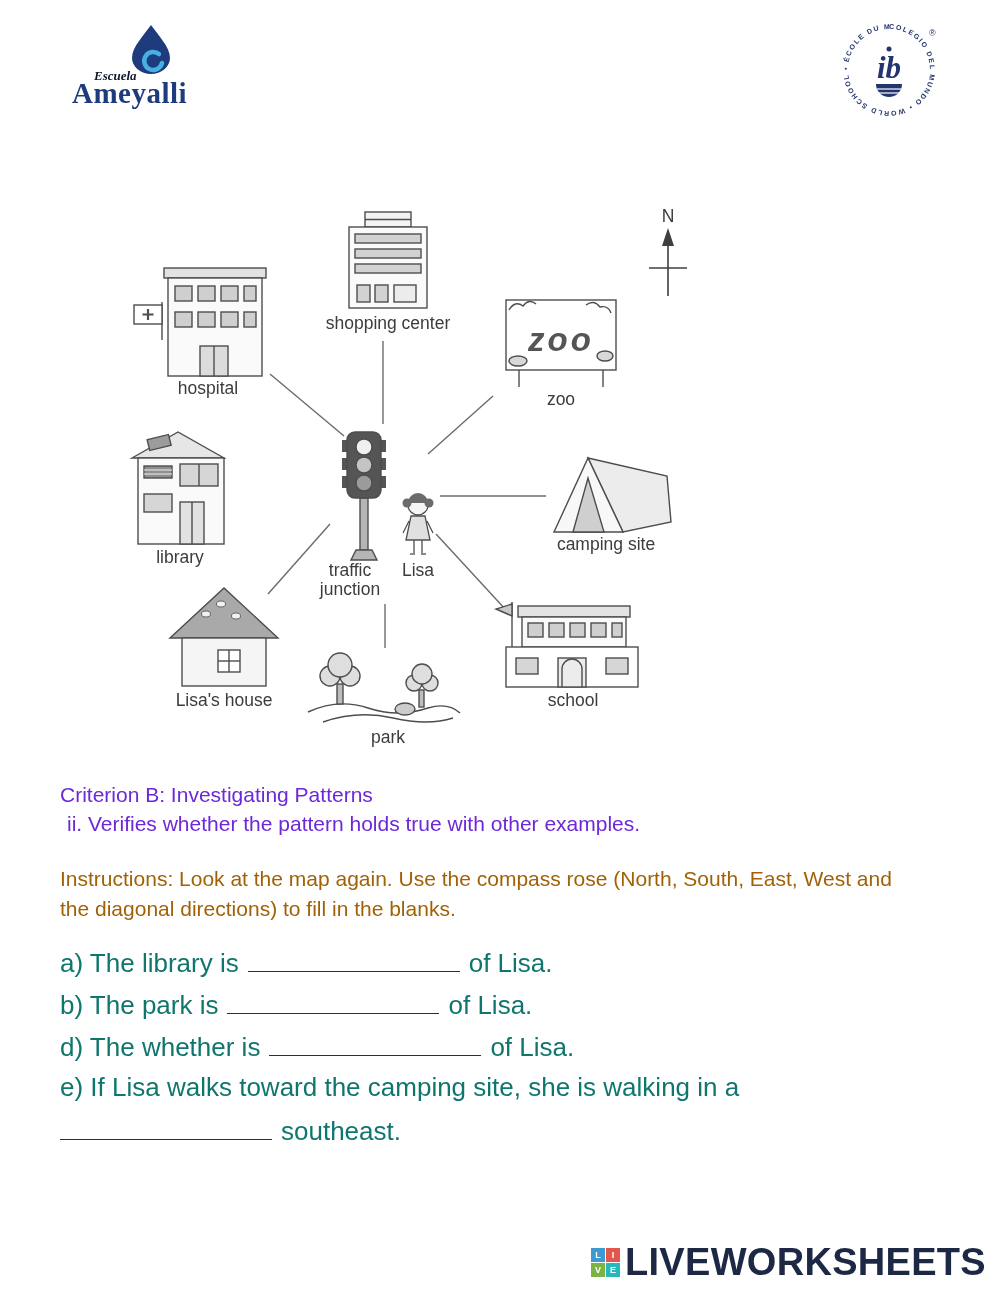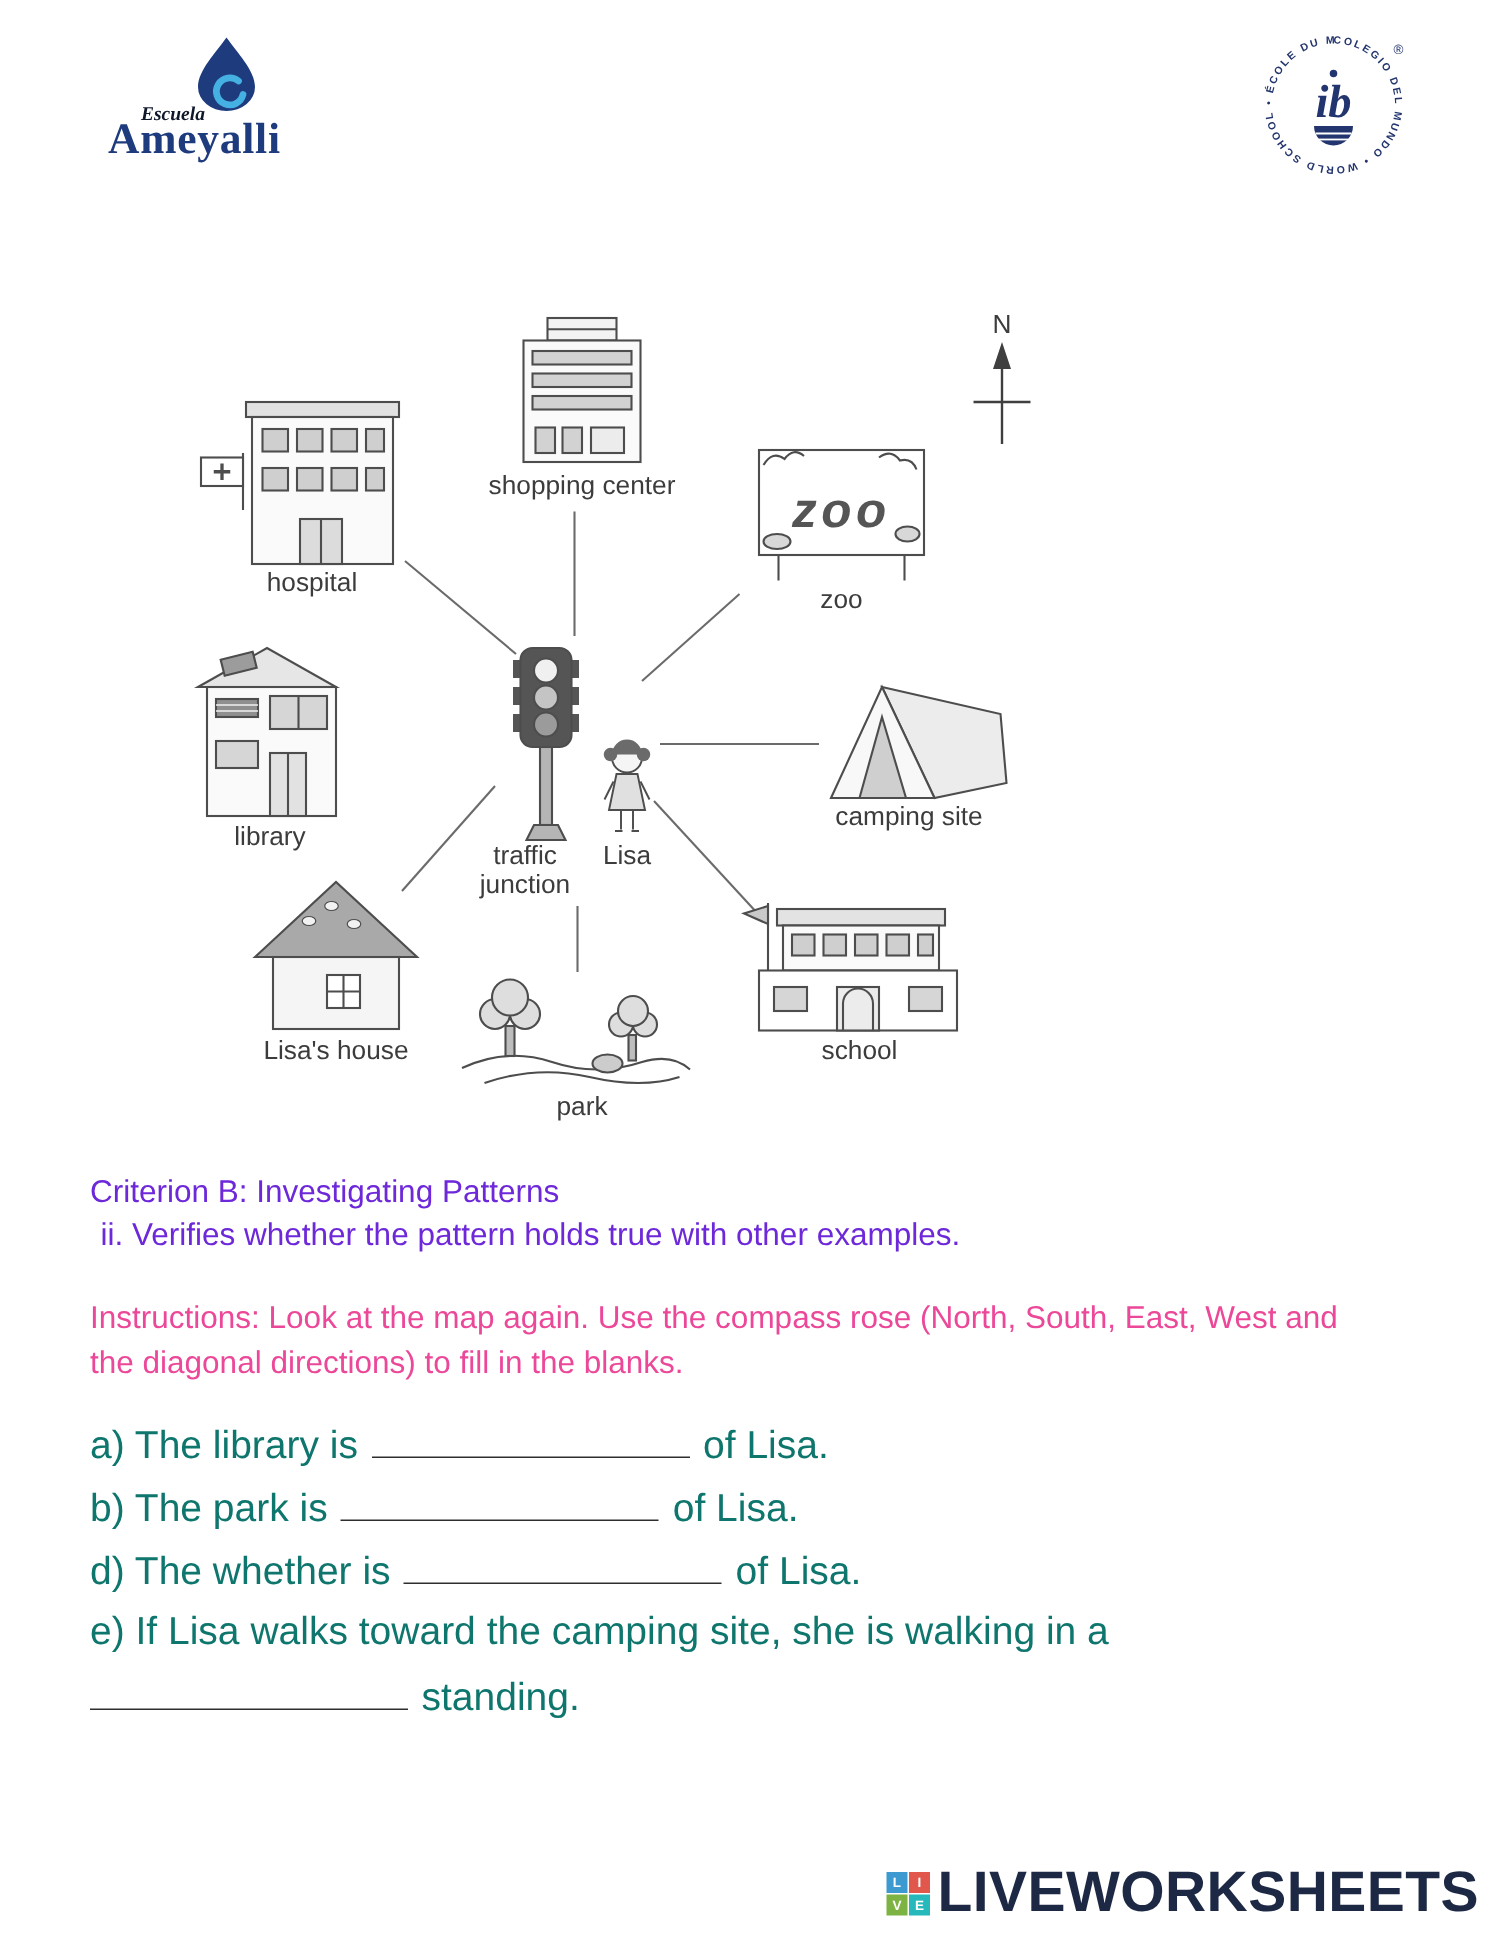--- a/index.html
+++ b/index.html
@@ -25,21 +25,21 @@
 
   
   .map-wrap { position:absolute; left:118px; top:206px; }
   .map-label { font-size:17.5px; fill:#3c3c3c; font-family:"Liberation Sans", sans-serif; }
   .zoo-sign-text { font-size:33px; font-weight:bold; font-style:italic; fill:#555555; letter-spacing:3px;
                    font-family:"Liberation Sans", sans-serif; }
 
   
   .criterion { position:absolute; left:60px; top:780px; font-size:21px; color:#6d28d9; line-height:29px; }
   .criterion .sub { padding-left:7px; }
-  .instructions { position:absolute; left:60px; top:864px; width:848px; font-size:21px; color:#ec4899; line-height:30px; }
+  .instructions { position:absolute; left:60px; top:864px; width:848px; font-size:21px; color:#a16207; line-height:30px; }
   .questions { position:absolute; left:60px; top:946px; font-size:26px; color:#0f766e; }
   .q { margin-bottom:17px; height:25px; white-space:nowrap; }
   .blank { display:inline-block; width:212px; height:1em; border-bottom:1.6px solid #2e2e2e; margin:0 9px; }
   .blank.first { margin-left:0; }
 
   
   .footer { position:absolute; right:14px; bottom:10px; display:flex; align-items:center; gap:5px; }
   .lw-icon { display:grid; grid-template-columns:14px 14px; grid-auto-rows:14px; gap:1px; }
   .lw-icon .t { display:flex; align-items:center; justify-content:center; color:#fff; font-size:9px; font-weight:bold; }
   .t1 { background:#3d9ad1; } .t2 { background:#e2574c; } .t3 { background:#7cb342; } .t4 { background:#26b8ba; }
@@ -253,21 +253,21 @@
     <div class="q">
       <span>b) The park is</span><span class="blank"></span><span>of Lisa.</span>
     </div>
     <div class="q">
       <span>d) The whether is</span><span class="blank"></span><span>of Lisa.</span>
     </div>
     <div class="q">
       <span>e) If Lisa walks toward the camping site, she is walking in a</span>
     </div>
     <div class="q">
-      <span class="blank first"></span><span>standing.</span>
+      <span class="blank first"></span><span>southeast.</span>
     </div>
   </div>
 
   <div class="footer">
     <div class="lw-icon">
       <span class="t t1">L</span>
       <span class="t t2">I</span>
       <span class="t t3">V</span>
       <span class="t t4">E</span>
     </div>

